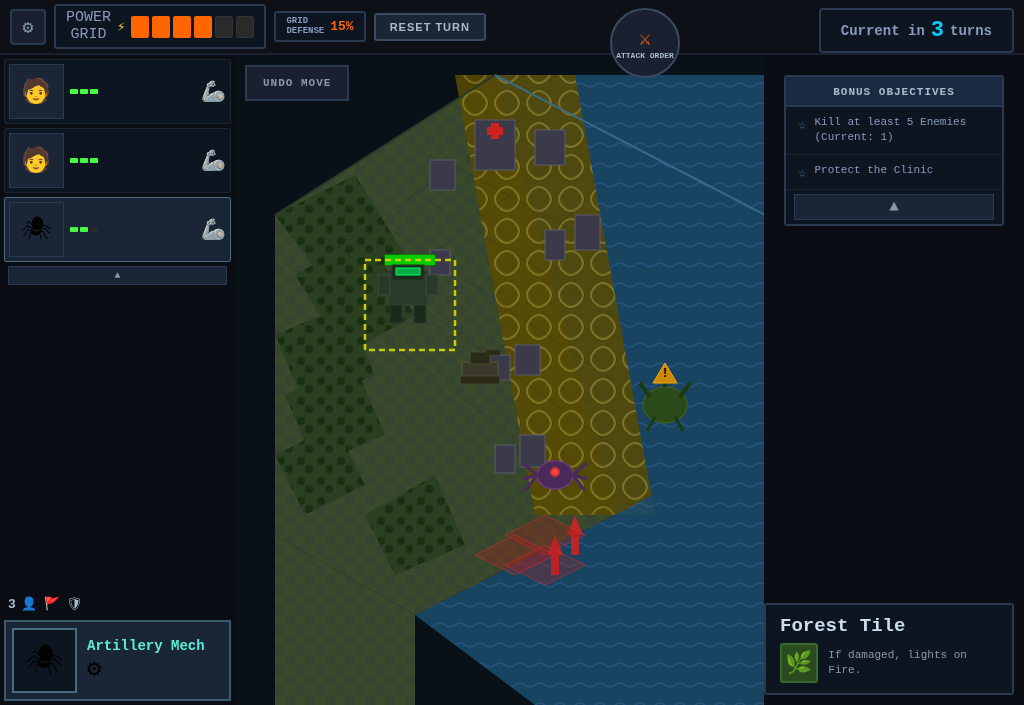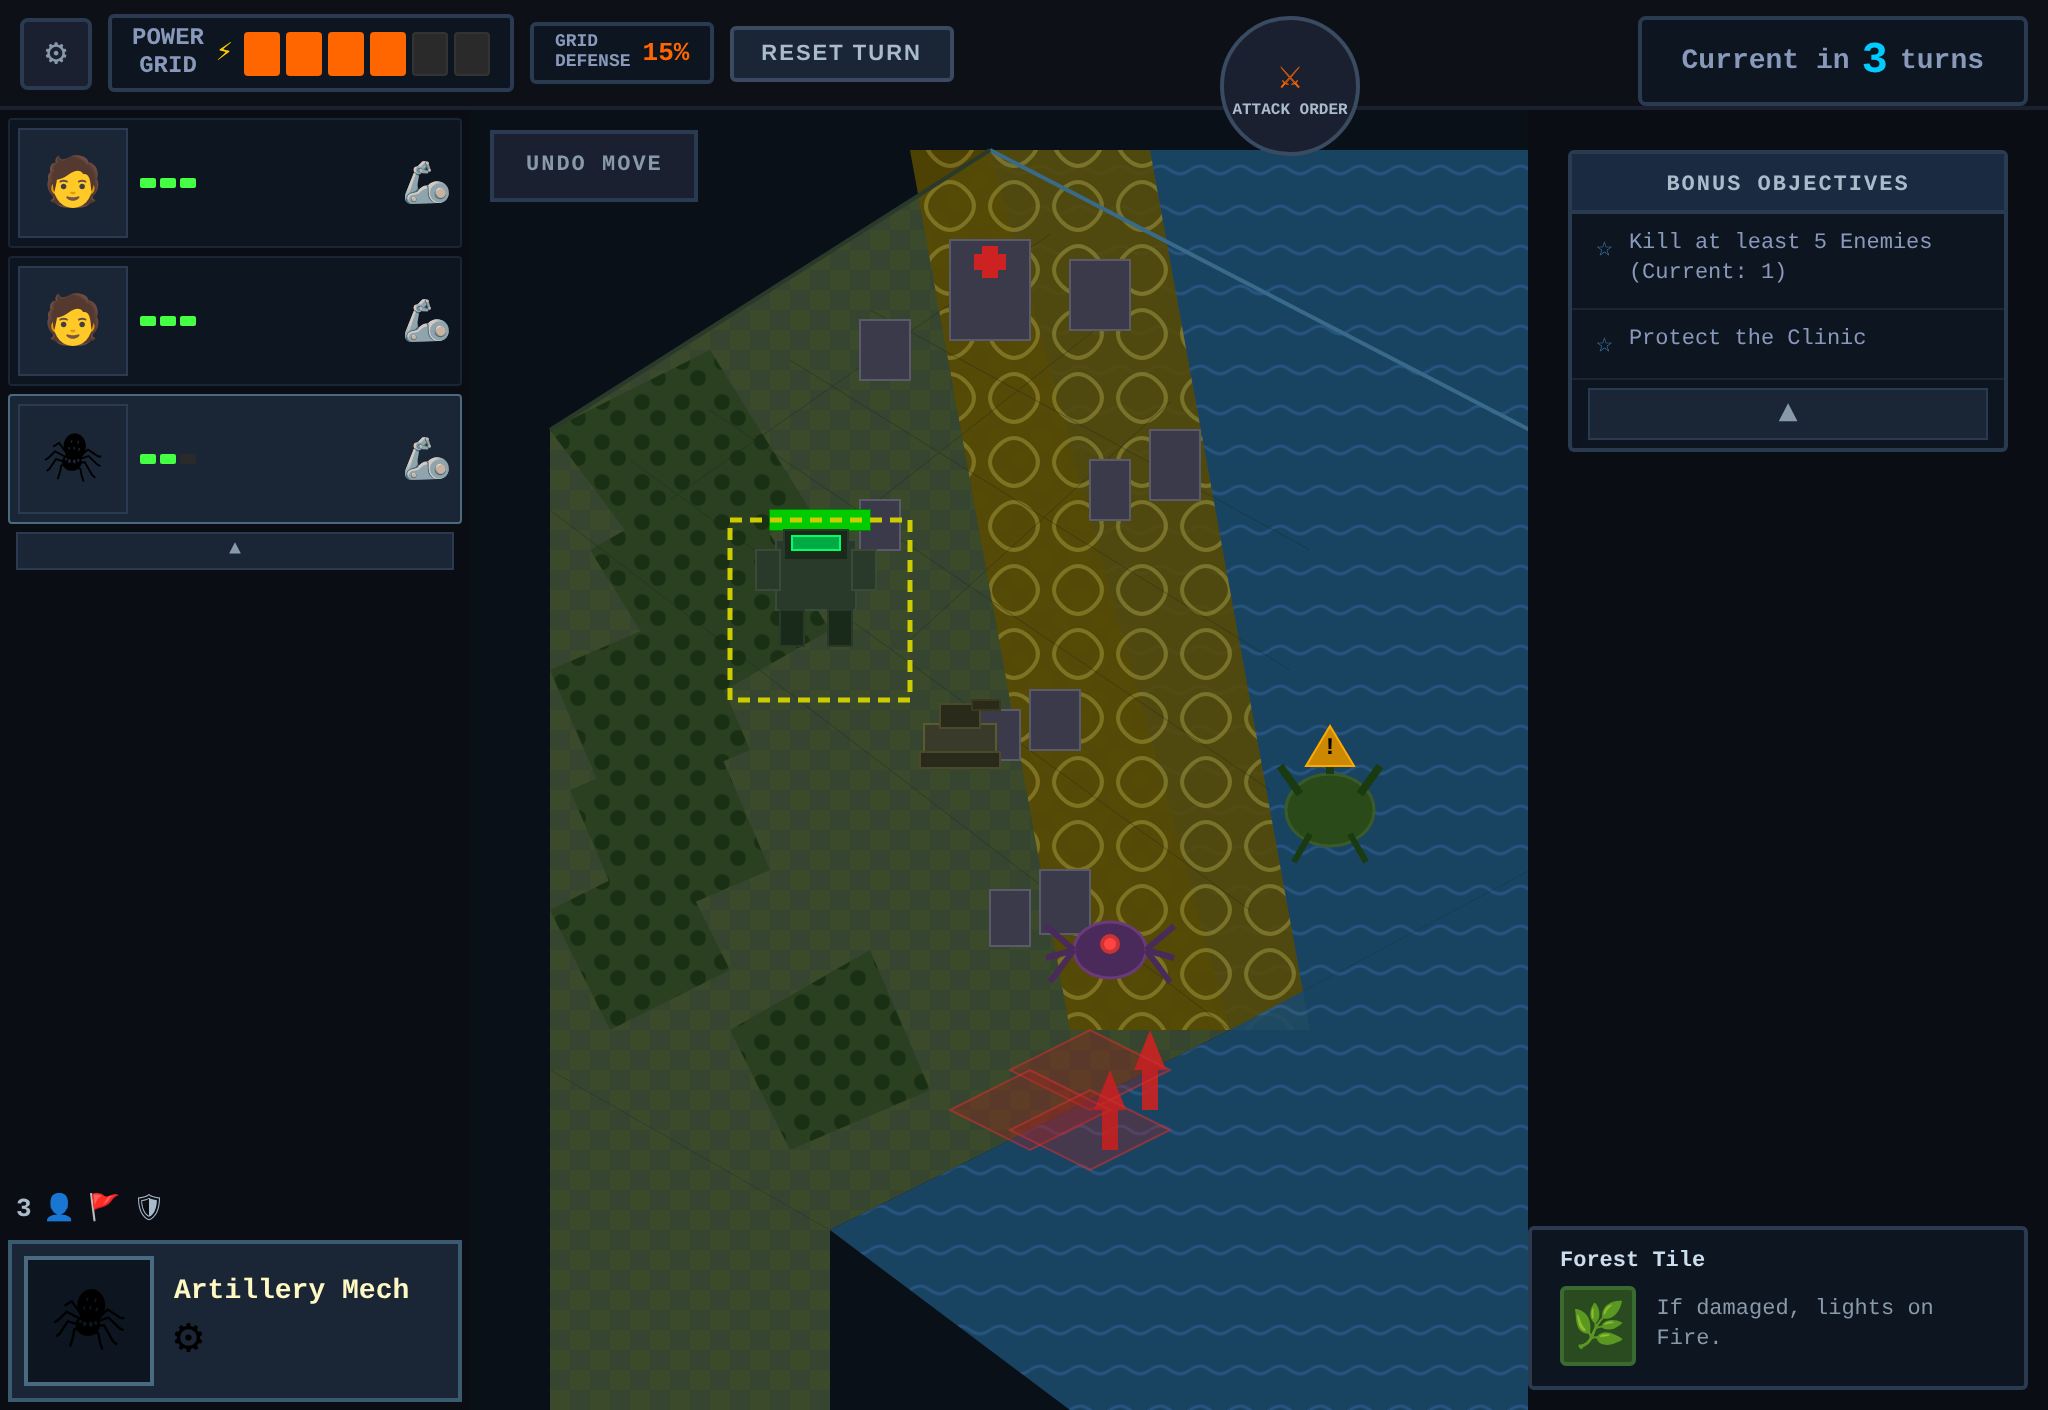--- a/index.html
+++ b/index.html
@@ -39,22 +39,22 @@
       display: flex;
       align-items: center;
       gap: 6px;
       background: #0d1520;
       border: 2px solid #2a3a50;
       padding: 4px 10px;
       border-radius: 3px;
     }
     .power-grid-label {
       color: #8899bb;
-      font-size: 12px;
-      font-weight: bold;
+      font-size: 15px;
+      font-weight: normal;
       text-align: center;
       line-height: 1.1;
       text-transform: uppercase;
     }
     .lightning-icon {
       color: #ffcc00;
       font-size: 14px;
     }
     .power-bars {
       display: flex;
@@ -261,21 +261,21 @@
       padding: 6px;
     }
     .selected-unit-portrait {
       width: 65px; height: 65px;
       background: #0d1520;
       border: 2px solid #4a6a80;
       display: flex; align-items: center; justify-content: center;
       font-size: 30px;
     }
     .selected-unit-name {
-      color: #fef9c3;
+      color: #5eead4;
       font-size: 14px;
       font-weight: bold;
     }
     .selected-unit-icon {
       font-size: 24px;
     }
 
     .turn-over-panel {
       background: #0d1520;
       border: 2px solid #2a3a50;
@@ -349,21 +349,21 @@
       bottom: 10px; right: 10px;
       background: #0d1520;
       border: 2px solid #2a3a50;
       border-radius: 3px;
       padding: 10px 14px;
       width: 250px;
       z-index: 5;
     }
     .tile-panel-title {
       color: #ccddee;
-      font-size: 11px;
+      font-size: 19px;
       font-weight: bold;
       margin-bottom: 6px;
     }
     .tile-panel-row {
       display: flex;
       align-items: center;
       gap: 10px;
     }
     .tile-icon-box {
       width: 40px; height: 40px;

